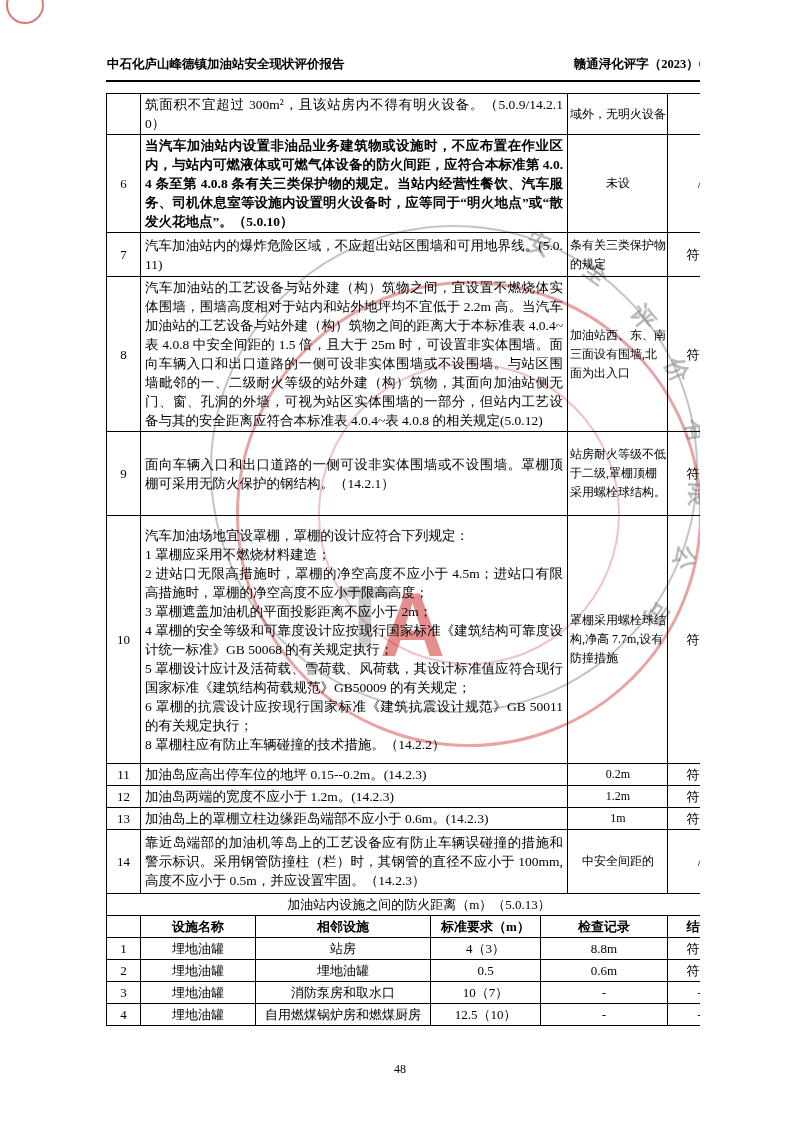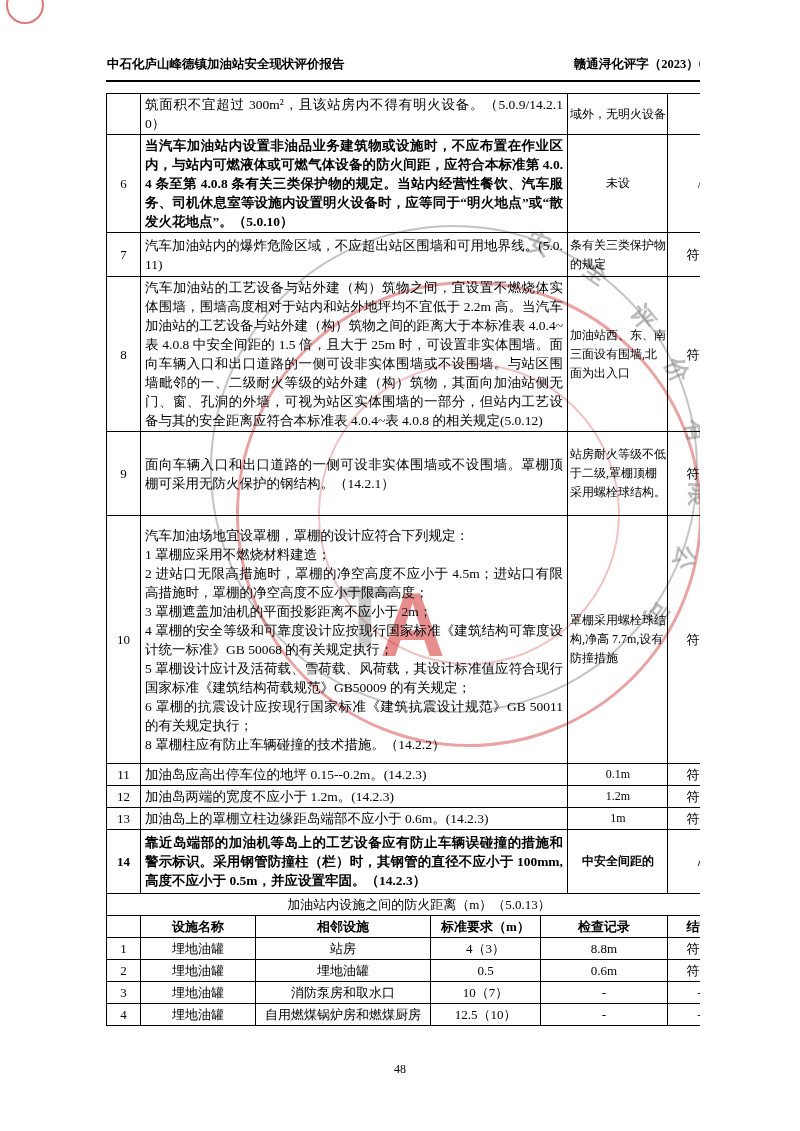--- a/index.html
+++ b/index.html
@@ -23,21 +23,21 @@
   .rec-center { text-align:center; }
   .conclusion { text-align:center; font-size:13px; padding:1px 1px; }
 
   .main tr:nth-child(1) td { height:32px; }
   .main tr:nth-child(2) td { height:98px; }
   .main tr:nth-child(3) td { height:44px; }
   .main tr:nth-child(4) td { height:150px; }
   .main tr:nth-child(5) td { height:84px; }
   .main tr:nth-child(6) td { height:248px; }
   .main tr:nth-child(7) td, .main tr:nth-child(8) td, .main tr:nth-child(9) td { height:20px; }
-  .main tr:nth-child(10) td { height:64px;font-weight:bold; }
+  .main tr:nth-child(10) td { height:64px; }
 
   .sub { margin-top:-1px; font-size:13px;padding-left:28px; }
   .sub td { text-align:center; height:20px; }
   .section-title { text-align:center; }
   .sub-hd td { font-weight:bold; }
 
   .footer { position:absolute; top:1062px; left:0; width:800px; text-align:center; font-size:12px; }
 
   
   .wm { position:absolute; inset:0; pointer-events:none; mix-blend-mode:multiply; }
@@ -122,21 +122,21 @@
 4 罩棚的安全等级和可靠度设计应按现行国家标准《建筑结构可靠度设计统一标准》GB 50068 的有关规定执行；
 5 罩棚设计应计及活荷载、雪荷载、风荷载，其设计标准值应符合现行国家标准《建筑结构荷载规范》GB50009 的有关规定；
 6 罩棚的抗震设计应按现行国家标准《建筑抗震设计规范》GB 50011 的有关规定执行；
 8 罩棚柱应有防止车辆碰撞的技术措施。（14.2.2）</td>
             <td class="record">罩棚采用螺栓球结构,净高 7.7m,设有防撞措施</td>
             <td class="conclusion">符合</td>
           </tr>
           <tr>
             <td class="num">11</td>
             <td class="content-cell">加油岛应高出停车位的地坪 0.15--0.2m。(14.2.3)</td>
-            <td class="record rec-center">0.1m</td>
+            <td class="record rec-center">0.2m</td>
             <td class="conclusion">符合</td>
           </tr>
           <tr>
             <td class="num">12</td>
             <td class="content-cell">加油岛两端的宽度不应小于 1.2m。(14.2.3)</td>
             <td class="record rec-center">1.2m</td>
             <td class="conclusion">符合</td>
           </tr>
           <tr>
             <td class="num">13</td>

